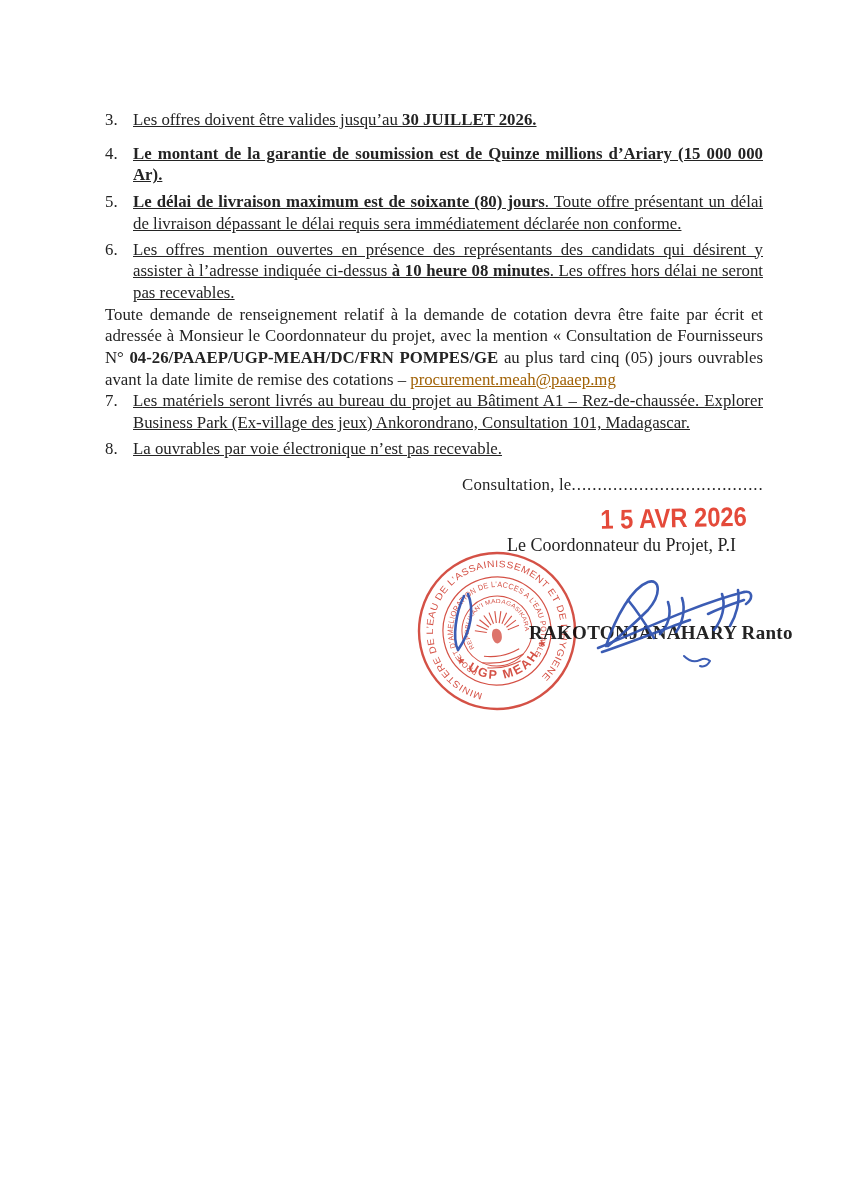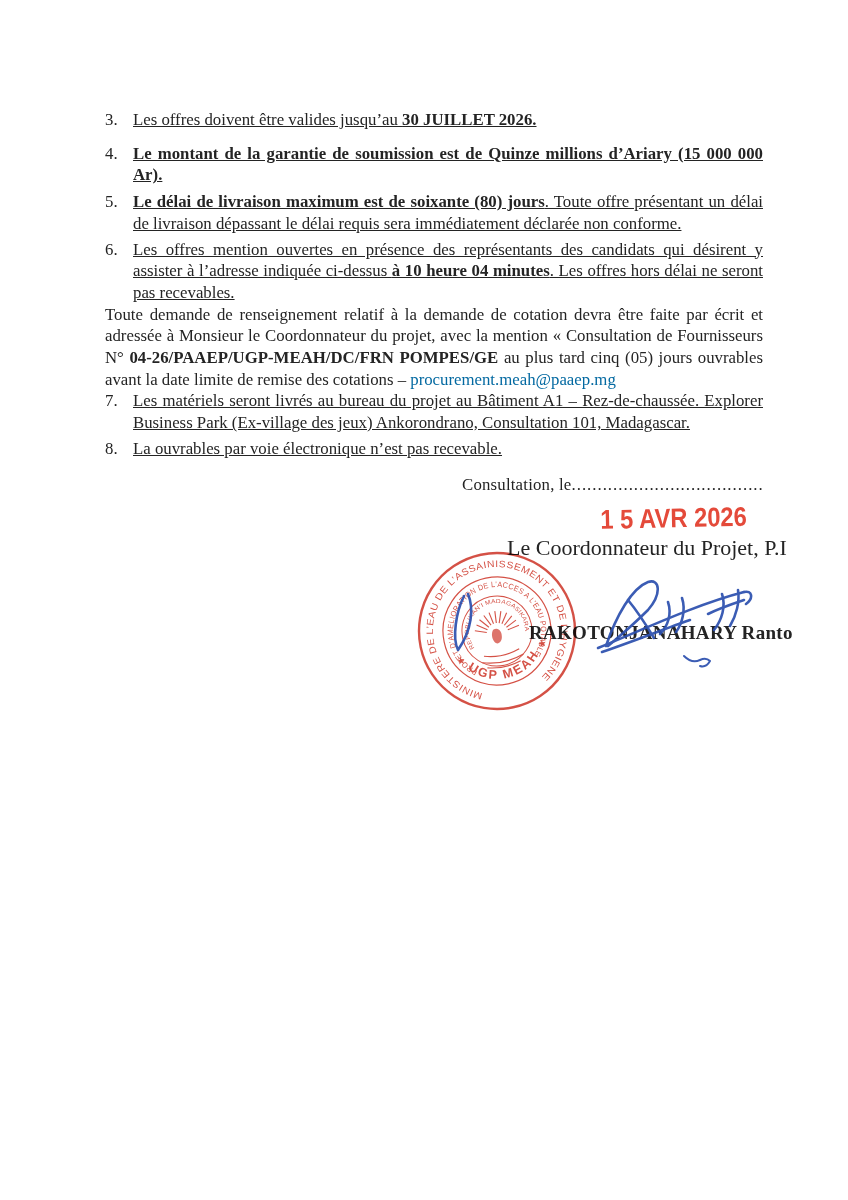--- a/index.html
+++ b/index.html
@@ -13,35 +13,35 @@
     font-size:16.8px; line-height:21.7px;
   }
   .li{display:flex;}
   .li .num{flex:0 0 28px;}
   .li .txt{flex:1 1 auto; text-align:justify;text-decoration:underline;}
   .mb12{margin-bottom:12px;} .mb5{margin-bottom:5px;} .mb4{margin-bottom:4px;}
   .mb13{margin-bottom:13px;} .mb14{margin-bottom:14px;} .mb11{margin-bottom:11px;}
   .para{margin:0; text-align:justify;}
   .closing{margin:0;}
   b{font-weight:bold;}
-  a.email{color:#0369a1; cursor:pointer;}
+  a.email{color:#a16207; text-decoration:underline; cursor:pointer;}
   .dateline{
     margin:0; padding-left:357px; white-space:nowrap; overflow:hidden;
     letter-spacing:0.2px;
   }
   .dateline .dots{letter-spacing:1px;}
   .date-stamp{
     position:absolute; left:600px; top:504px; width:170px;
     font-family:"Liberation Sans","DejaVu Sans",sans-serif;
     font-weight:bold; font-size:25px; color:#e23b2a; opacity:0.92;
     transform:rotate(-1.2deg) scale(0.95,1.08); transform-origin:left top;
     white-space:nowrap;
   }
   .sig-title{
-    position:absolute; left:507px; top:535px; font-size:22px; white-space:nowrap;
+    position:absolute; left:507px; top:535px; font-size:18px; white-space:nowrap;
   }
   .sig-name{
     position:absolute; left:529px; top:622px; font-size:19px; letter-spacing:0.3px;
     white-space:nowrap;
     font-weight:bold;
   }
   .stamp-svg{position:absolute; left:416px; top:550px; mix-blend-mode:multiply;}
   .sig-svg{position:absolute; left:432px; top:572px;}
   .stamp-text{font-family:"Liberation Sans","DejaVu Sans",sans-serif; fill:#cf3a2d;}
 </style>
@@ -62,21 +62,21 @@
       <span class="txt"><b>Le montant de la garantie de soumission est de Quinze millions d’Ariary (15 000 000 Ar).</b></span>
     </div>
 
     <div class="li mb4">
       <span class="num">5.</span>
       <span class="txt"><b>Le délai de livraison maximum est de soixante (80) jours</b><span>. Toute offre présentant un délai de livraison dépassant le délai requis sera immédiatement déclarée non conforme.</span></span>
     </div>
 
     <div class="li">
       <span class="num">6.</span>
-      <span class="txt"><span>Les offres mention ouvertes en présence des représentants des candidats qui désirent y assister à l’adresse indiquée ci-dessus </span><b>à 10 heure 04 minutes</b><span>. Les offres hors délai ne seront pas recevables.</span></span>
+      <span class="txt"><span>Les offres mention ouvertes en présence des représentants des candidats qui désirent y assister à l’adresse indiquée ci-dessus </span><b>à 10 heure 08 minutes</b><span>. Les offres hors délai ne seront pas recevables.</span></span>
     </div>
 
     <p class="para mb13"><span>Toute demande de renseignement relatif à la demande de cotation devra être faite par écrit et adressée à Monsieur le Coordonnateur du projet, avec la mention « Consultation de Fournisseurs N° </span><b>04-26/PAAEP/UGP-MEAH/DC/FRN POMPES/GE</b><span> au plus tard cinq (05) jours ouvrables avant la date limite de remise des cotations – </span><a class="email">procurement.meah@paaep.mg</a></p>
 
     <div class="li mb4">
       <span class="num">7.</span>
       <span class="txt">Les matériels seront livrés au bureau du projet au Bâtiment A1 – Rez-de-chaussée. Explorer Business Park (Ex-village des jeux) Ankorondrano, Consultation 101, Madagascar.</span>
     </div>
 
     <div class="li mb14">

